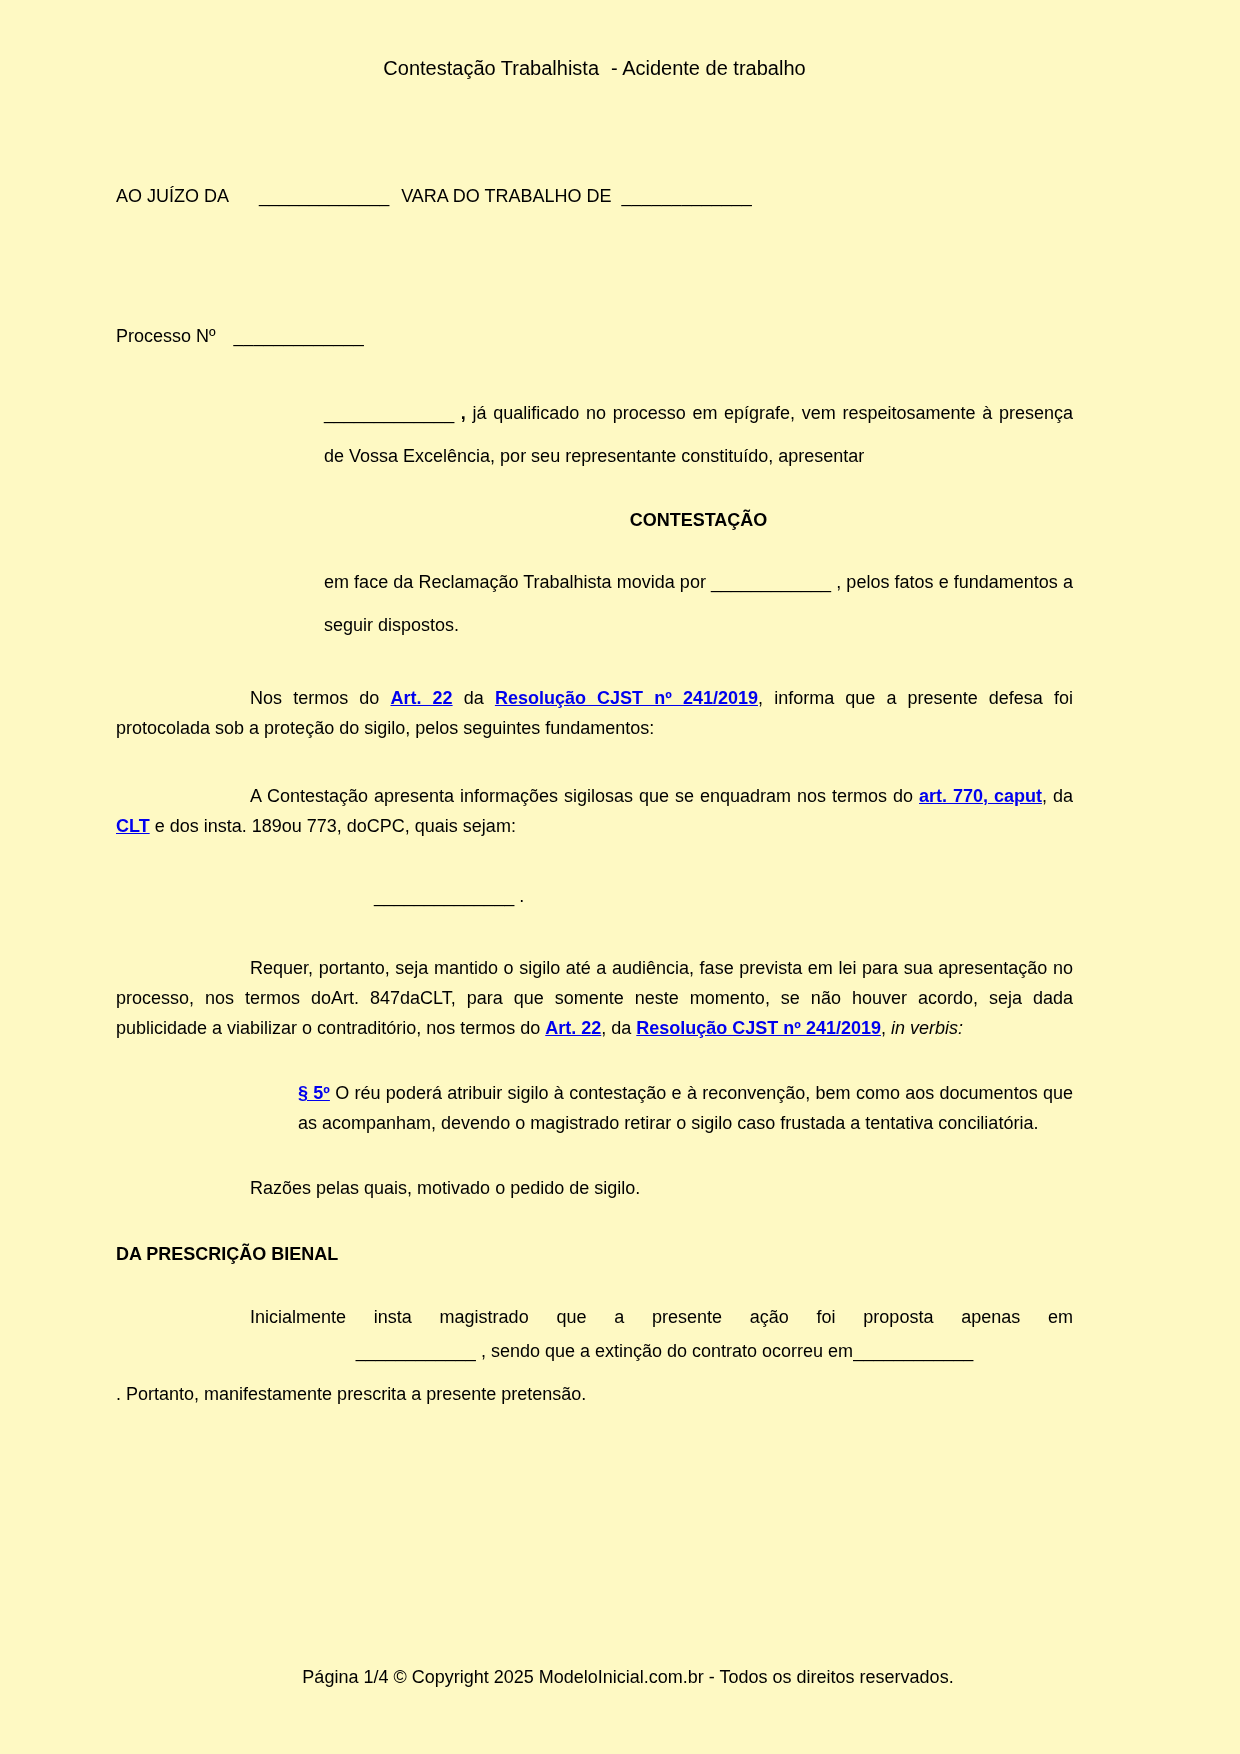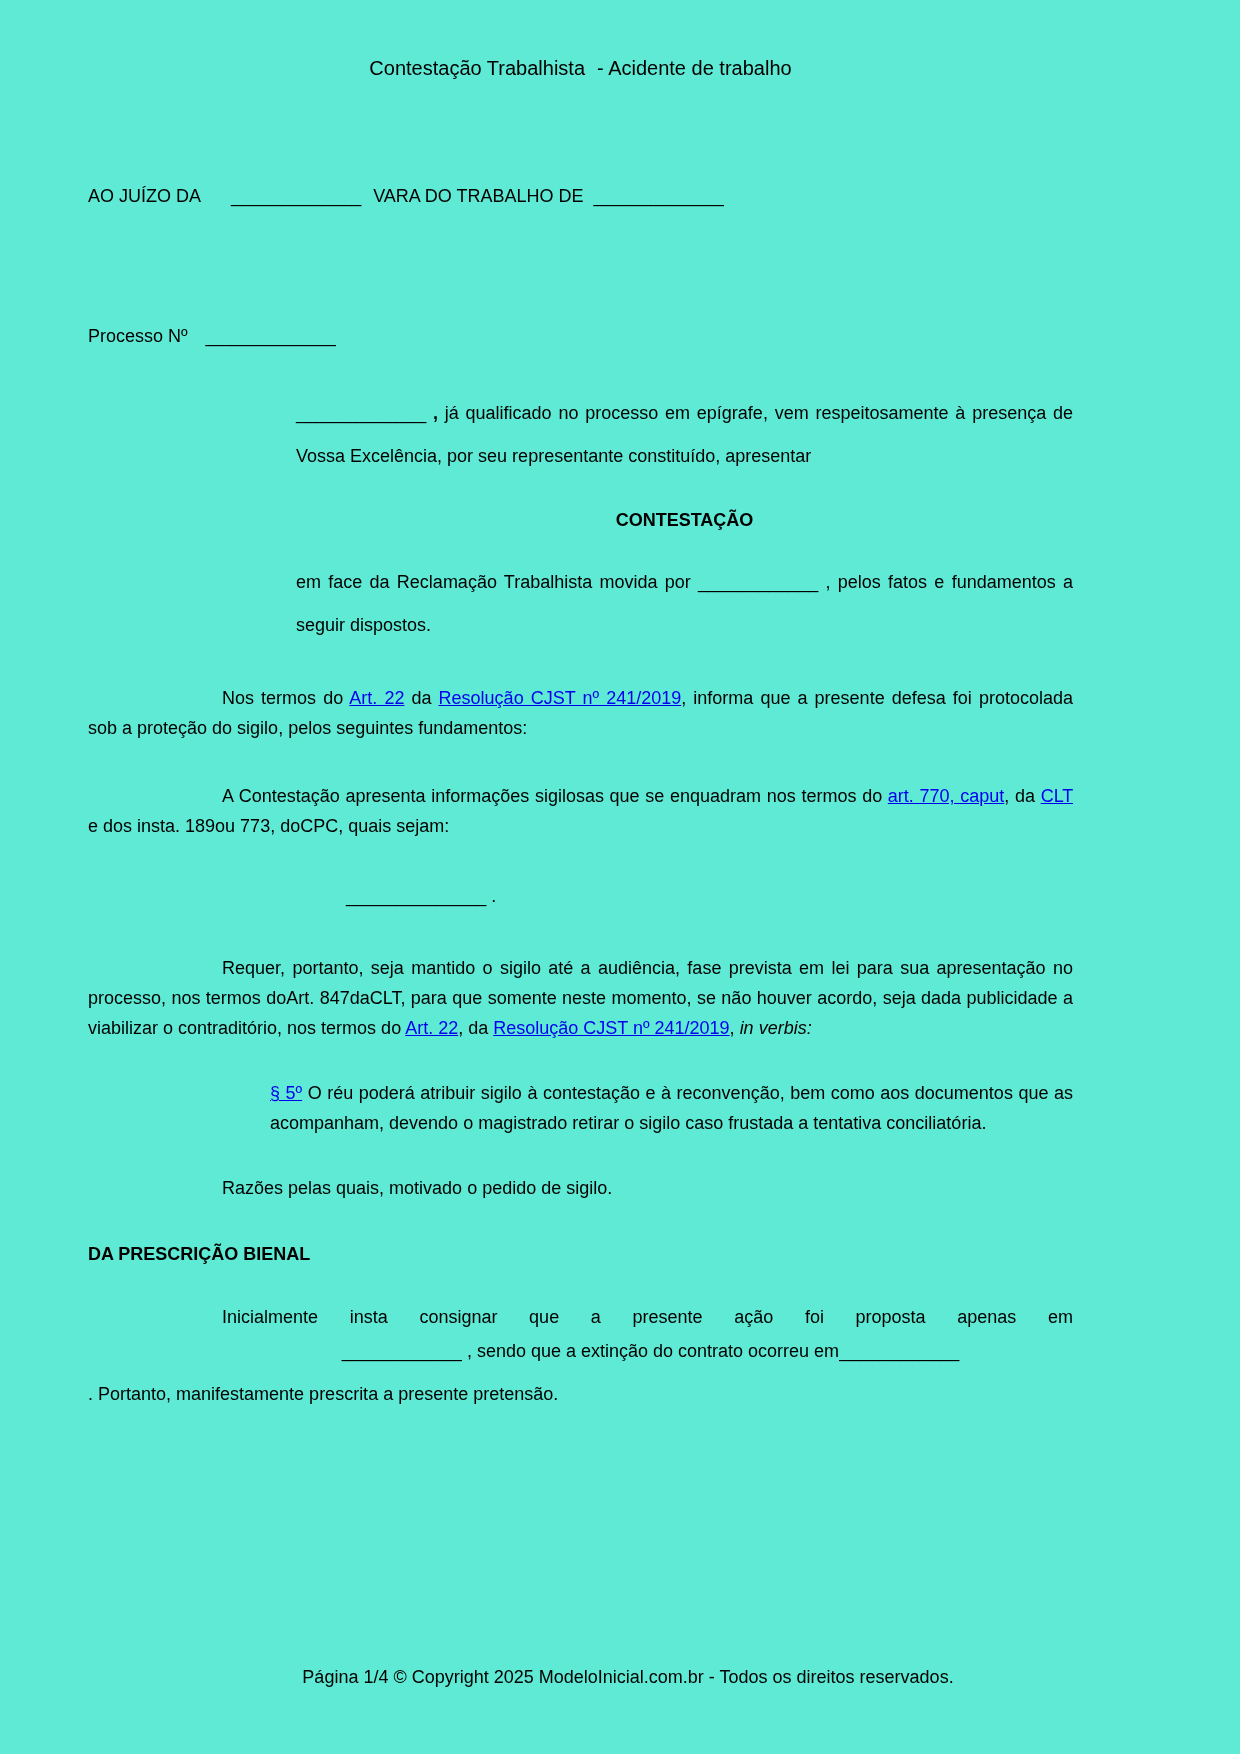--- a/index.html
+++ b/index.html
@@ -1,21 +1,21 @@
 <!DOCTYPE html>
 <html lang="pt-BR"><head>
 <meta charset="utf-8">
 <style>
   html,body{margin:0;padding:0;background:#ffffff;}
   .page{
     position:relative;
     width:1240px;height:1754px;
     box-sizing:border-box;
-    padding:56px 167px 0 88px;
-    background:#5eead4;
+    padding:56px 167px 0 116px;
+    background:#fef9c3;
     color:#000000;
     font-family:"Liberation Sans","DejaVu Sans",sans-serif;
     font-size:18px;
     overflow:hidden;
   }
   .title{text-align:center;font-size:20px;line-height:24px;}
   .title-sub{margin-left:12px;}
   .court-line{margin-top:104px;line-height:24px;font-weight:normal;}
   .court-line .b1{margin-left:30px;margin-right:12px;}
   .court-line .b2{margin-left:10px;}
@@ -33,21 +33,21 @@
   .fill-line{margin-top:43px;margin-left:258px;line-height:24px;}
   .p3{margin-top:45px;}
   .quote{margin-top:35px;margin-left:182px;text-align:justify;line-height:30px;}
   .razoes{margin-top:35px;line-height:30px;text-indent:134px;}
   .h-prelim{margin-top:40px;}
   .h-presc{margin-top:39px;}
   .p4l1{margin-top:36px;line-height:30px;text-indent:134px;text-align:justify;text-align-last:justify;}
   .p4l2{margin-top:4px;line-height:30px;display:flex;justify-content:center;padding-left:140px;}
   .p4l3{margin-top:13px;line-height:30px;}
   .footer{position:absolute;left:16px;right:0;top:1665px;text-align:center;line-height:24px;}
-  .link{color:#0000EE;text-decoration:underline;cursor:pointer;}
+  .link{color:#0000EE;text-decoration:underline;cursor:pointer;font-weight:bold;}
   .italic{font-style:italic;}
   .bold{font-weight:bold;}
 </style>
 </head>
 <body>
 
 <div class="page">
 
   <div class="title">
     <span>Contestação Trabalhista</span><span class="title-sub">- Acidente de trabalho</span>
@@ -91,21 +91,21 @@
   <div class="quote">
     <a class="link" style="color: rgb(0, 0, 238);">§ 5º</a><span> O réu poderá atribuir sigilo à contestação e à reconvenção, bem como aos documentos que as acompanham, devendo o magistrado retirar o sigilo caso frustada a tentativa conciliatória.</span>
   </div>
 
   <div class="razoes">Razões pelas quais, motivado o pedido de sigilo.</div>
 
 
   <div class="sec-heading h-presc">DA PRESCRIÇÃO BIENAL</div>
 
   <div>
-    <div class="p4l1">Inicialmente insta consignar que a presente ação foi proposta apenas em</div>
+    <div class="p4l1">Inicialmente insta magistrado que a presente ação foi proposta apenas em</div>
     <div class="p4l2">
       <span><span class="blank">____________</span><span> , sendo que a extinção do contrato ocorreu em</span></span>
       <span class="blank">____________</span>
     </div>
     <div class="p4l3">. Portanto, manifestamente prescrita a presente pretensão.</div>
   </div>
 
   <div class="footer">Página 1/4 © Copyright 2025 ModeloInicial.com.br - Todos os direitos reservados.</div>
 
 </div>

